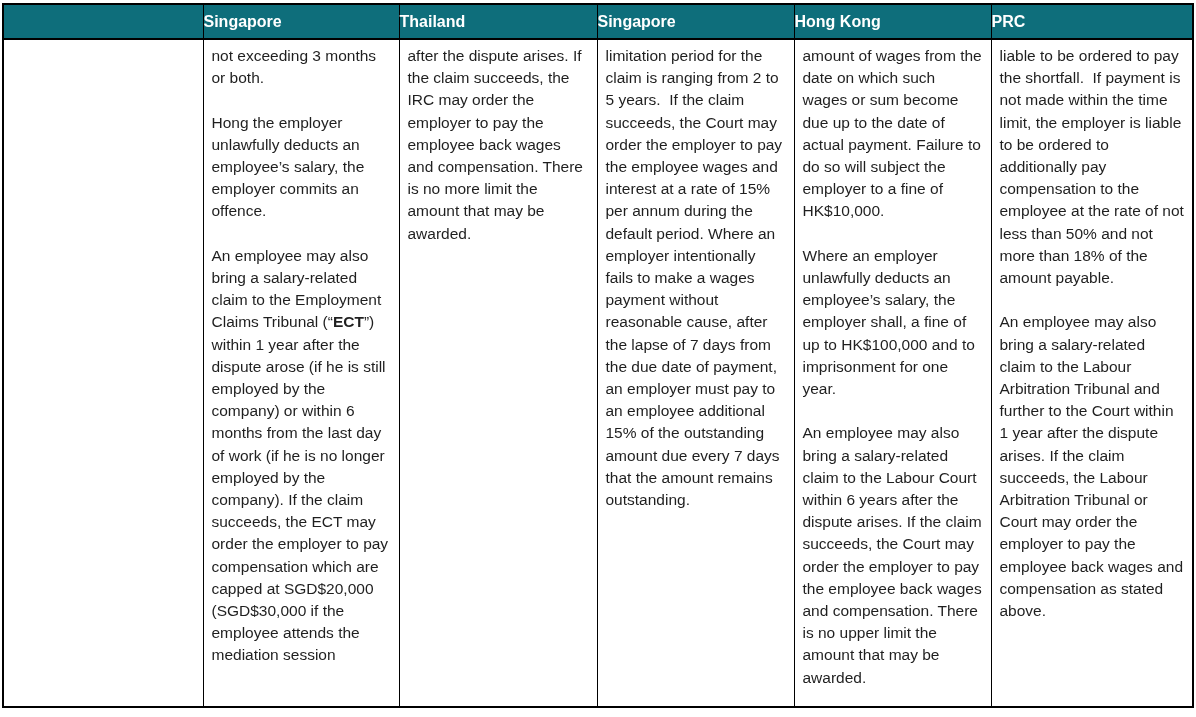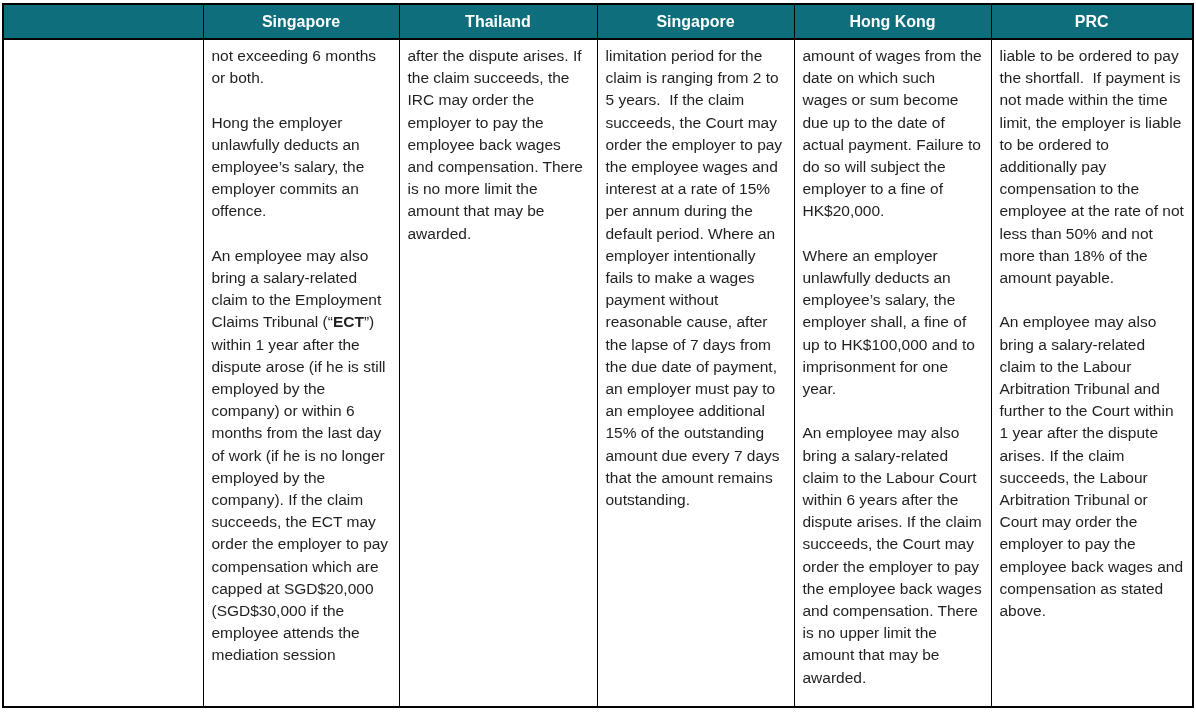--- a/index.html
+++ b/index.html
@@ -28,21 +28,21 @@
   }
   table.cmp th, table.cmp td {
     border: 1px solid var(--border, #000000);
   }
   table.cmp thead th {
     background: var(--header-bg, #0E6E7B);
     color: var(--header-text, #ffffff);
     font-weight: bold;
     font-size: 16px;
     height: 33px;
-    text-align: center;
+    text-align: left;
     vertical-align: middle;
     border-bottom-width: 2px;
     padding: 0;
   }
   table.cmp tbody td {
     vertical-align: top;
     padding: 0;
     background: #ffffff;
   }
   .cell-content {
@@ -84,38 +84,38 @@
           <th>PRC</th>
         </tr>
     </thead>
     <tbody>
       <tr id="body-row">
           <td>
             <div class="cell-content"></div>
           </td>
           <td>
             <div class="cell-content">
-              <p>not exceeding 6 months or both.</p>
+              <p>not exceeding 3 months or both.</p>
               <p>Hong the employer unlawfully deducts an employee’s salary, the employer commits an offence.</p>
               <p>An employee may also bring a salary-related claim to the Employment Claims Tribunal (“<b>ECT</b>”) within 1 year after the dispute arose (if he is still employed by the company) or within 6 months from the last day of work (if he is no longer employed by the company). If the claim succeeds, the ECT may order the employer to pay compensation which are capped at SGD$20,000 (SGD$30,000 if the employee attends the mediation session</p>
             </div>
           </td>
           <td>
             <div class="cell-content">
               <p>after the dispute arises. If the claim succeeds, the IRC may order the employer to pay the employee back wages and compensation. There is no more limit the amount that may be awarded.</p>
             </div>
           </td>
           <td>
             <div class="cell-content">
               <p>limitation period for the claim is ranging from 2 to 5 years.  If the claim succeeds, the Court may order the employer to pay the employee wages and interest at a rate of 15% per annum during the default period. Where an employer intentionally fails to make a wages payment without reasonable cause, after the lapse of 7 days from the due date of payment, an employer must pay to an employee additional 15% of the outstanding amount due every 7 days that the amount remains outstanding.</p>
             </div>
           </td>
           <td>
             <div class="cell-content">
-              <p>amount of wages from the date on which such wages or sum become due up to the date of actual payment. Failure to do so will subject the employer to a fine of HK$20,000.</p>
+              <p>amount of wages from the date on which such wages or sum become due up to the date of actual payment. Failure to do so will subject the employer to a fine of HK$10,000.</p>
               <p>Where an employer unlawfully deducts an employee’s salary, the employer shall, a fine of up to HK$100,000 and to imprisonment for one year.</p>
               <p>An employee may also bring a salary-related claim to the Labour Court within 6 years after the dispute arises. If the claim succeeds, the Court may order the employer to pay the employee back wages and compensation. There is no upper limit the amount that may be awarded.</p>
             </div>
           </td>
           <td>
             <div class="cell-content">
               <p>liable to be ordered to pay the shortfall.  If payment is not made within the time limit, the employer is liable to be ordered to additionally pay compensation to the employee at the rate of not less than 50% and not more than 18% of the amount payable.</p>
               <p>An employee may also bring a salary-related claim to the Labour Arbitration Tribunal and further to the Court within 1 year after the dispute arises. If the claim succeeds, the Labour Arbitration Tribunal or Court may order the employer to pay the employee back wages and compensation as stated above.</p>
             </div>
           </td>

